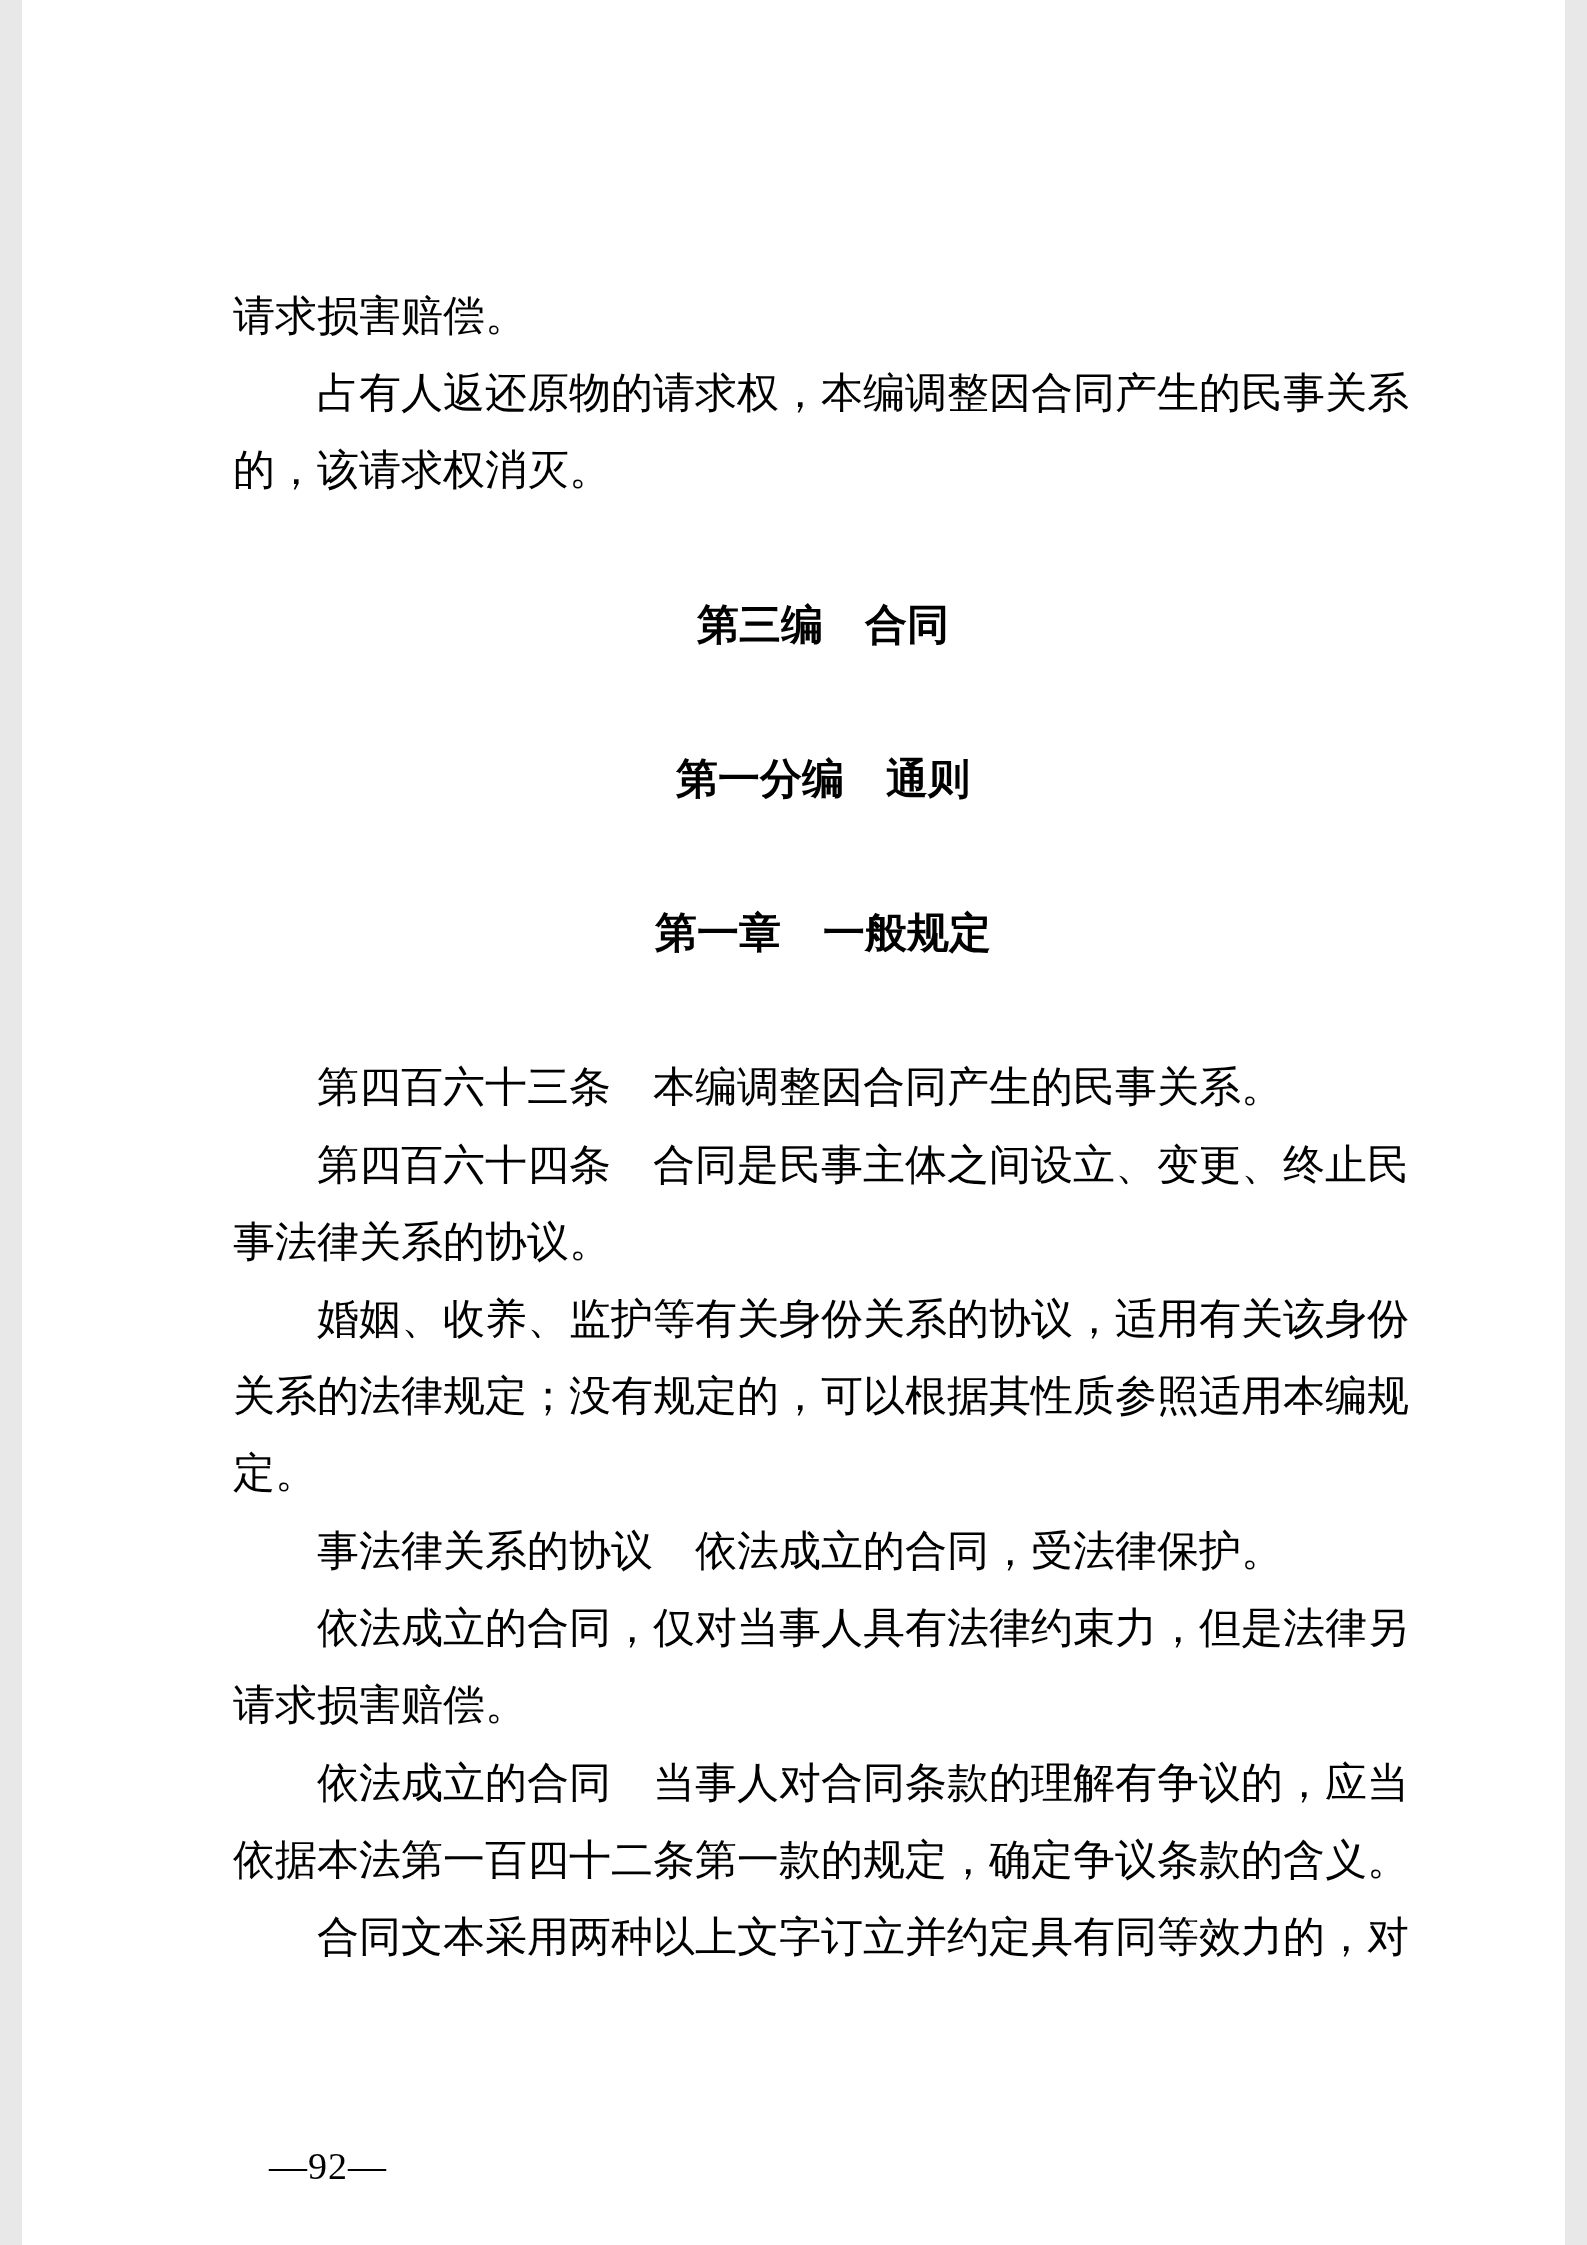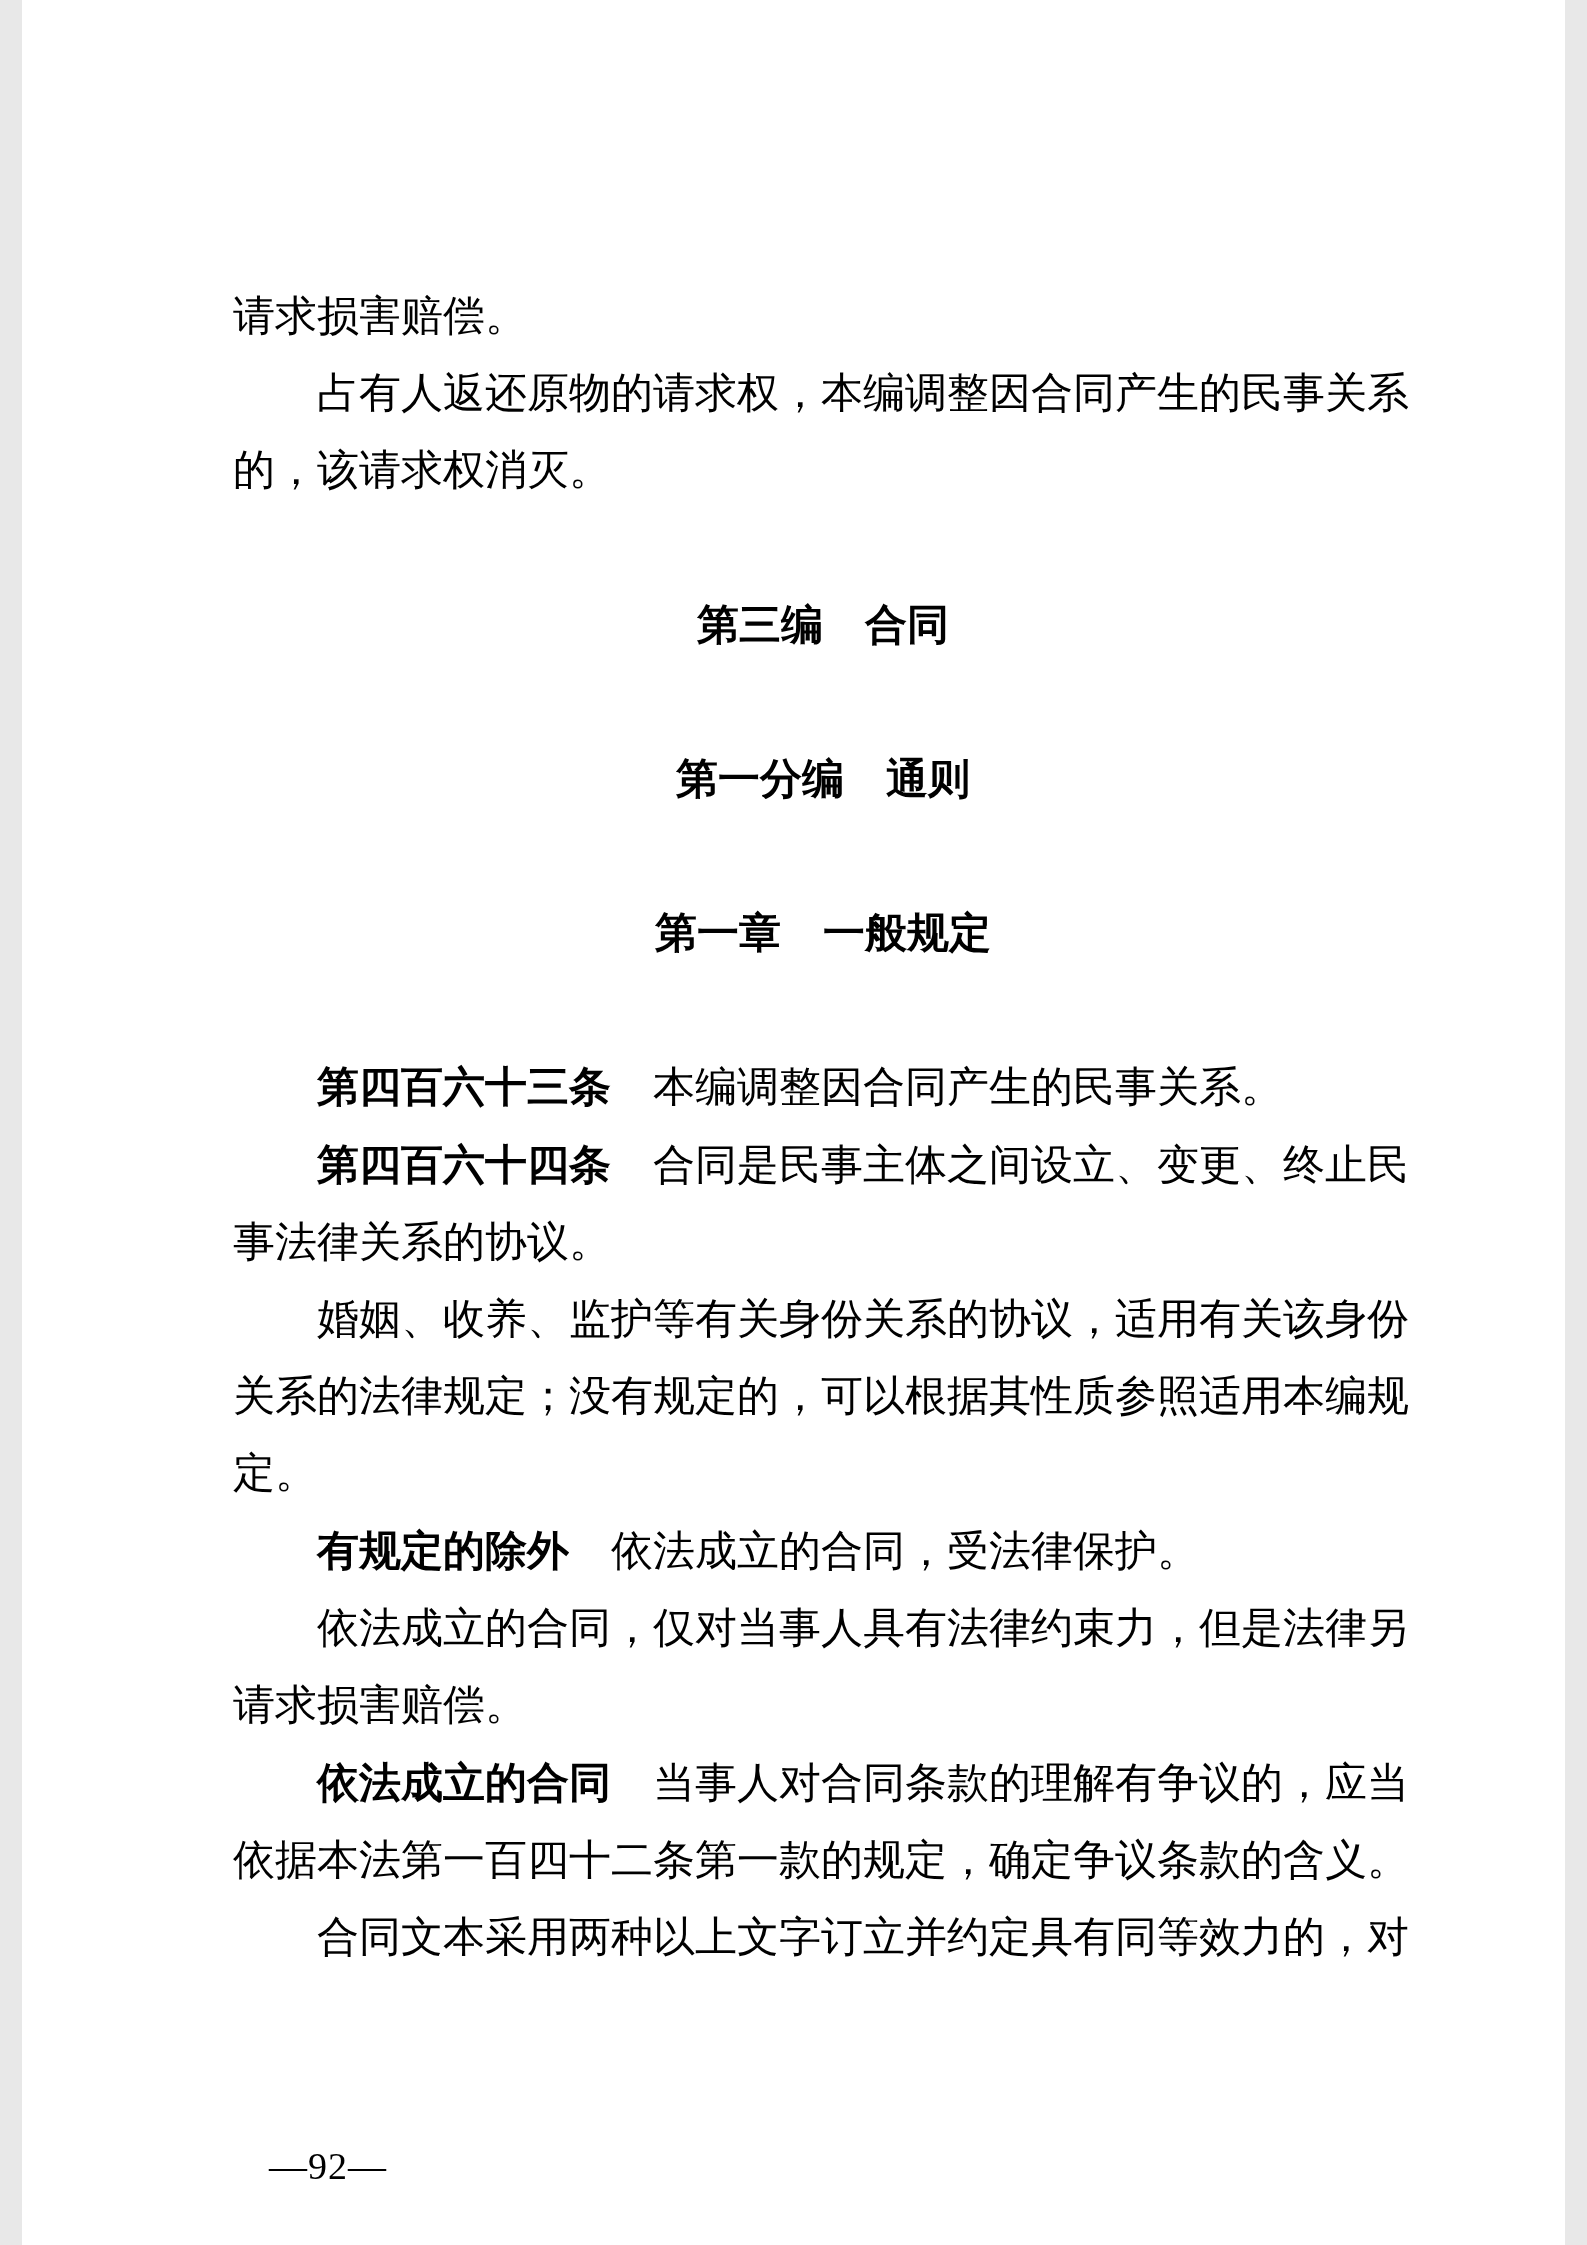--- a/index.html
+++ b/index.html
@@ -41,21 +41,21 @@
     white-space: nowrap;
   }
   .article {
     padding-left: 84px;
   }
   .heading + .article {
     margin-top: 77px;
   }
   .article .term {
     font-family: "Liberation Sans", "DejaVu Sans", sans-serif;
-    font-weight: bold;
+    font-weight: normal;
     margin-right: 42px;
   }
   .footer {
     position: absolute;
     left: 247px;
     top: 2144px;
     font-size: 38px;
     line-height: 44px;
     font-family: "Liberation Serif", "DejaVu Serif", serif;
     letter-spacing: 1px;
@@ -71,21 +71,21 @@
       <div class="line body">的，该请求权消灭。</div>
       <div class="line heading">第三编　合同</div>
       <div class="line heading">第一分编　通则</div>
       <div class="line heading">第一章　一般规定</div>
       <div class="line article"><span class="term">第四百六十三条</span><span class="rest">本编调整因合同产生的民事关系。</span></div>
       <div class="line article"><span class="term">第四百六十四条</span><span class="rest">合同是民事主体之间设立、变更、终止民</span></div>
       <div class="line body">事法律关系的协议。</div>
       <div class="line body indent">婚姻、收养、监护等有关身份关系的协议，适用有关该身份</div>
       <div class="line body">关系的法律规定；没有规定的，可以根据其性质参照适用本编规</div>
       <div class="line body">定。</div>
-      <div class="line article"><span class="term">有规定的除外</span><span class="rest">依法成立的合同，受法律保护。</span></div>
+      <div class="line article"><span class="term">事法律关系的协议</span><span class="rest">依法成立的合同，受法律保护。</span></div>
       <div class="line body indent">依法成立的合同，仅对当事人具有法律约束力，但是法律另</div>
       <div class="line body">请求损害赔偿。</div>
       <div class="line article"><span class="term">依法成立的合同</span><span class="rest">当事人对合同条款的理解有争议的，应当</span></div>
       <div class="line body">依据本法第一百四十二条第一款的规定，确定争议条款的含义。</div>
       <div class="line body indent">合同文本采用两种以上文字订立并约定具有同等效力的，对</div>
     </div>
   <div class="footer">—92—</div>
 </div>
 
 </body></html>

